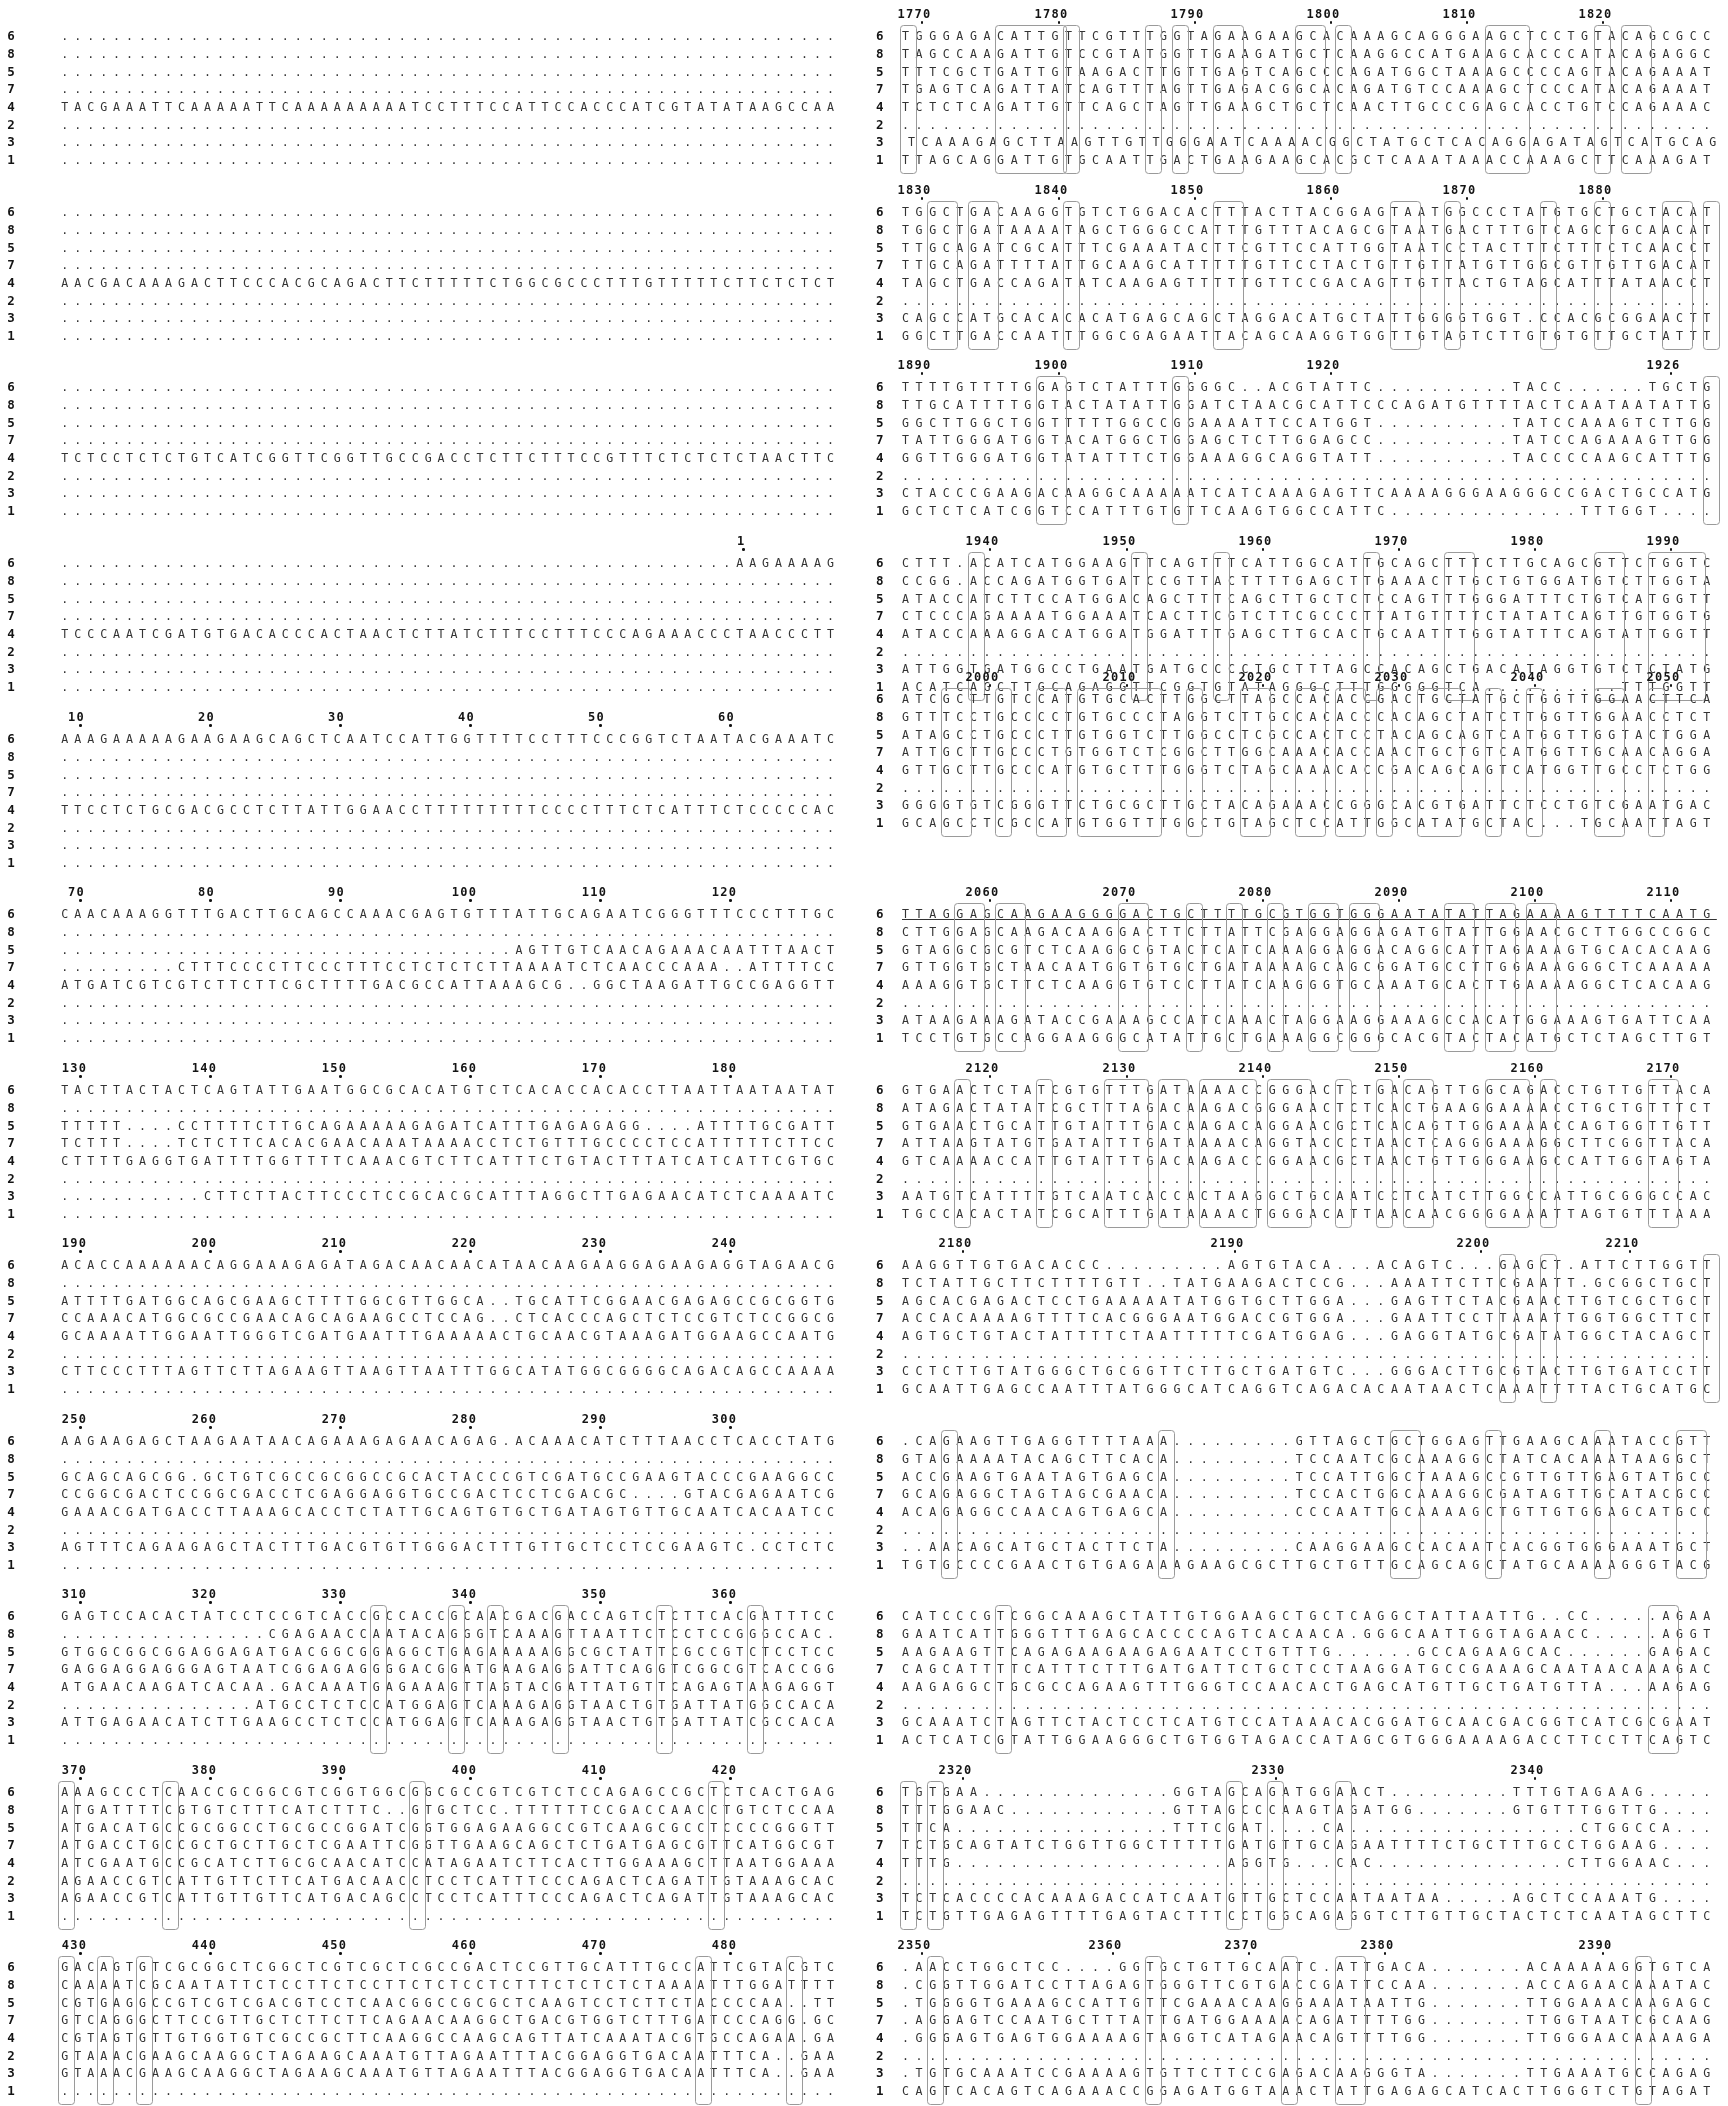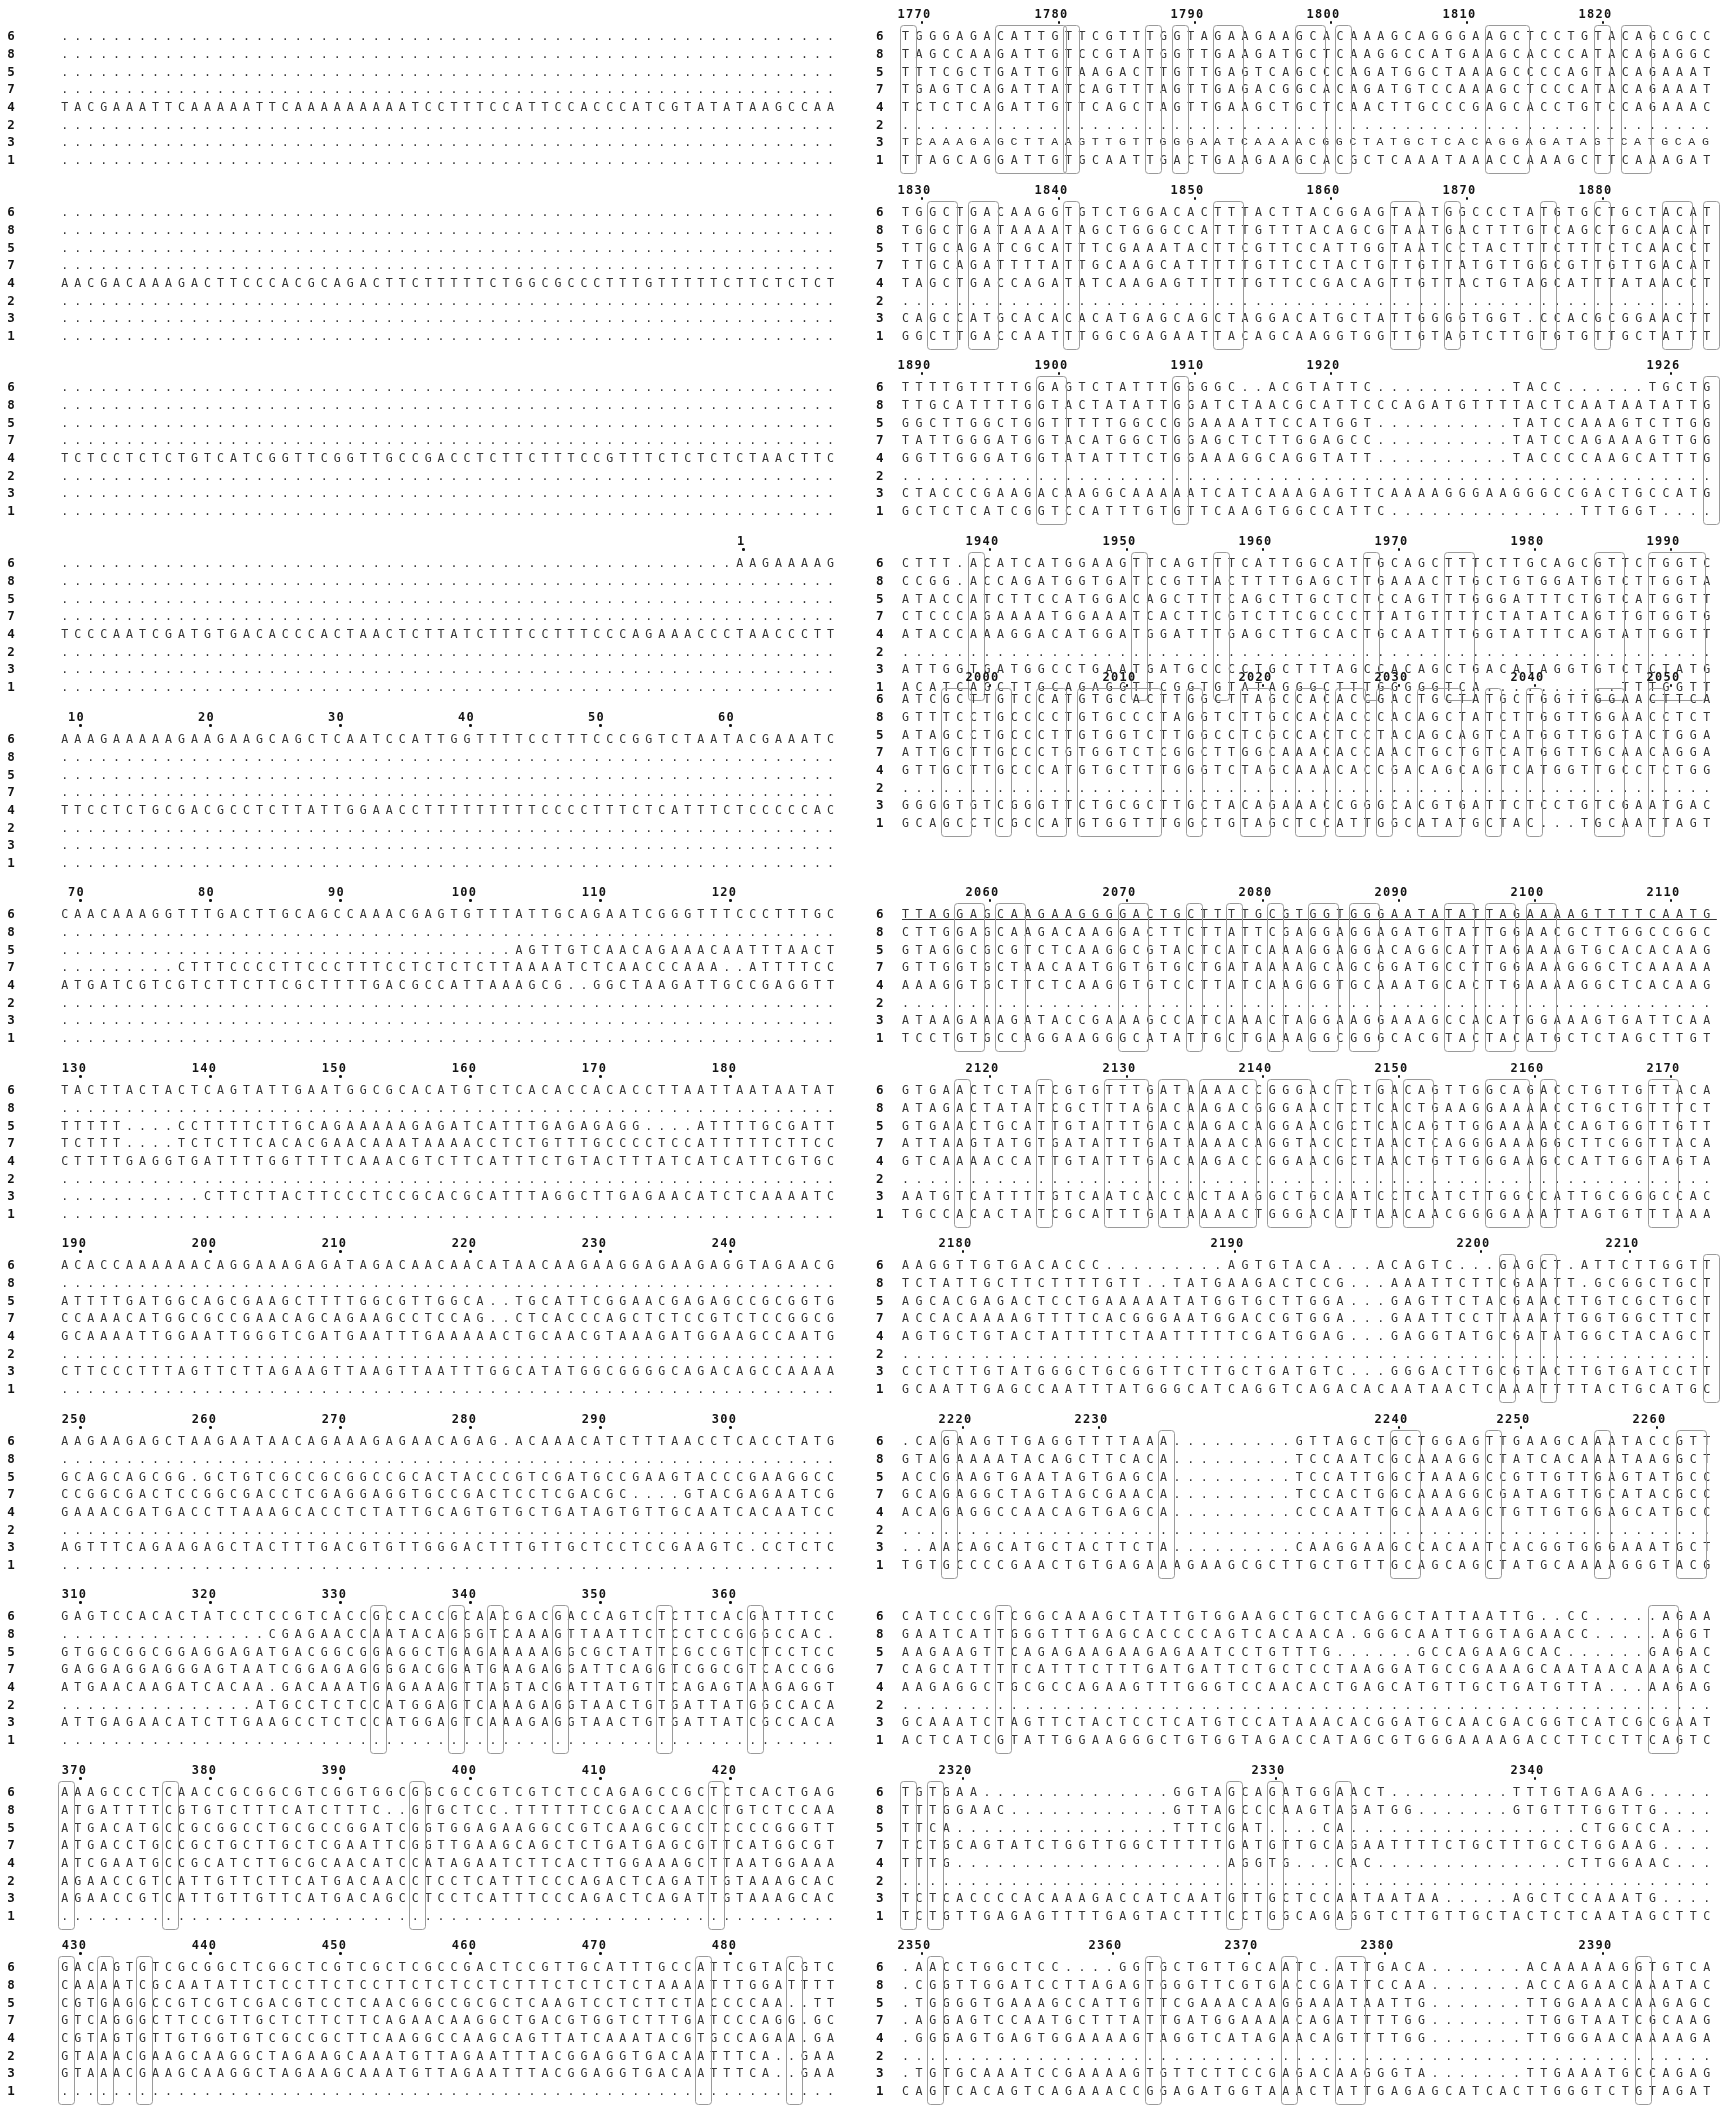--- a/index.html
+++ b/index.html
@@ -710,21 +710,21 @@
         <div class="row" style="top: 94px;">
           <span class="lab">4</span>
           <span class="seq" style="left: 26px; letter-spacing: 6.6px;">TCTCTCAGATTGTTCAGCTAGTTGAAGCTGCTCAACTTGCCCGAGCACCTGTCCAGAAAC</span>
         </div>
         <div class="row" style="top: 112px;">
           <span class="lab">2</span>
           <span class="seq" style="left: 26px; letter-spacing: 6.6px;">............................................................</span>
         </div>
         <div class="row" style="top: 129px;">
           <span class="lab">3</span>
-          <span class="seq" style="left: 26px; letter-spacing: 6.6px; font-family: Liberation Mono, monospace;">TCAAAGAGCTTAAGTTGTTGGGAATCAAAACGGCTATGCTCACAGGAGATAGTCATGCAG</span>
+          <span class="seq" style="left: 32px; letter-spacing: 6.6px;">TCAAAGAGCTTAAGTTGTTGGGAATCAAAACGGCTATGCTCACAGGAGATAGTCATGCAG</span>
         </div>
         <div class="row" style="top: 147px;">
           <span class="lab">1</span>
           <span class="seq" style="left: 26px; letter-spacing: 6.6px;">TTAGCAGGATTGTGCAATTGACTGAAGAAGCACGCTCAAATAAACCAAAGCTTCAAAGAT</span>
         </div>
         <div class="cbox" style="left: 24px; width: 15.4px; top: 19.7px; height: 147px;"></div>
         <div class="cbox" style="left: 119px; width: 70px; top: 19.7px; height: 147px;"></div>
         <div class="cbox" style="left: 187px; width: 15.4px; top: 19.7px; height: 147px;"></div>
         <div class="cbox" style="left: 269px; width: 15.4px; top: 19.7px; height: 147px;"></div>
         <div class="cbox" style="left: 296px; width: 15.4px; top: 19.7px; height: 147px;"></div>
@@ -1197,42 +1197,20 @@
         </div>
         <div class="row" style="top: 147px;">
           <span class="lab">1</span>
           <span class="seq" style="left: 26px; letter-spacing: 6.6px;">GCAATTGAGCCAATTTATGGGCATCAGGTCAGACACAATAACTCAAATTTTACTGCATGC</span>
         </div>
         <div class="cbox" style="left: 623px; width: 15.4px; top: 19.7px; height: 147px;"></div>
         <div class="cbox" style="left: 664px; width: 15.4px; top: 19.7px; height: 147px;"></div>
         <div class="cbox" style="left: 827px; width: 15.4px; top: 19.7px; height: 147px;"></div>
       </div>
       <div class="block" style="top: 1410px; height: 176px;">
-        <div class="ruler">
-          <span class="tick" style="left: 87px;">
-            <span class="tick-num">2220</span>
-            <span class="tick-dot"></span>
-          </span>
-          <span class="tick" style="left: 223px;">
-            <span class="tick-num">2230</span>
-            <span class="tick-dot"></span>
-          </span>
-          <span class="tick" style="left: 523px;">
-            <span class="tick-num">2240</span>
-            <span class="tick-dot"></span>
-          </span>
-          <span class="tick" style="left: 645px;">
-            <span class="tick-num">2250</span>
-            <span class="tick-dot"></span>
-          </span>
-          <span class="tick" style="left: 781px;">
-            <span class="tick-num">2260</span>
-            <span class="tick-dot"></span>
-          </span>
-        </div>
         <div class="row" style="top: 23px;">
           <span class="lab">6</span>
           <span class="seq" style="left: 26px; letter-spacing: 6.6px;">.CAGAAGTTGAGGTTTTAAA.........GTTAGCTGCTGGAGTTGAAGCAAATACCGTT</span>
         </div>
         <div class="row" style="top: 41px;">
           <span class="lab">8</span>
           <span class="seq" style="left: 26px; letter-spacing: 6.6px;">GTAGAAAATACAGCTTCACA.........TCCAATCGCAAAGGCTATCACAAATAAGGCT</span>
         </div>
         <div class="row" style="top: 59px;">
           <span class="lab">5</span>

